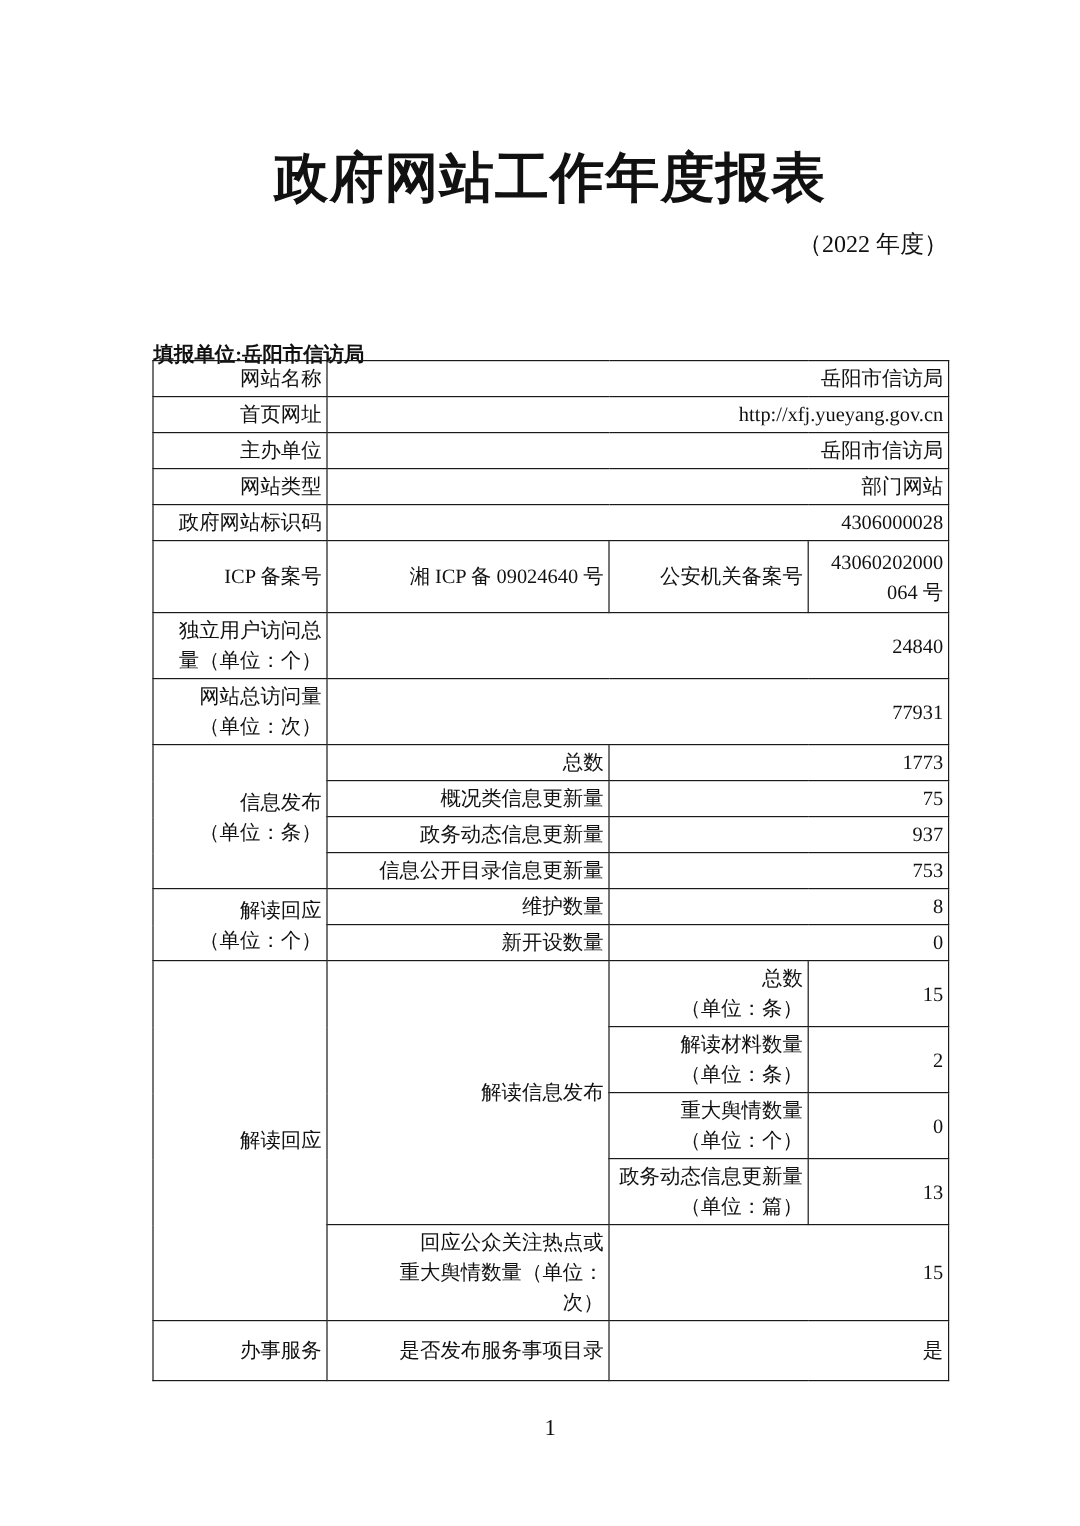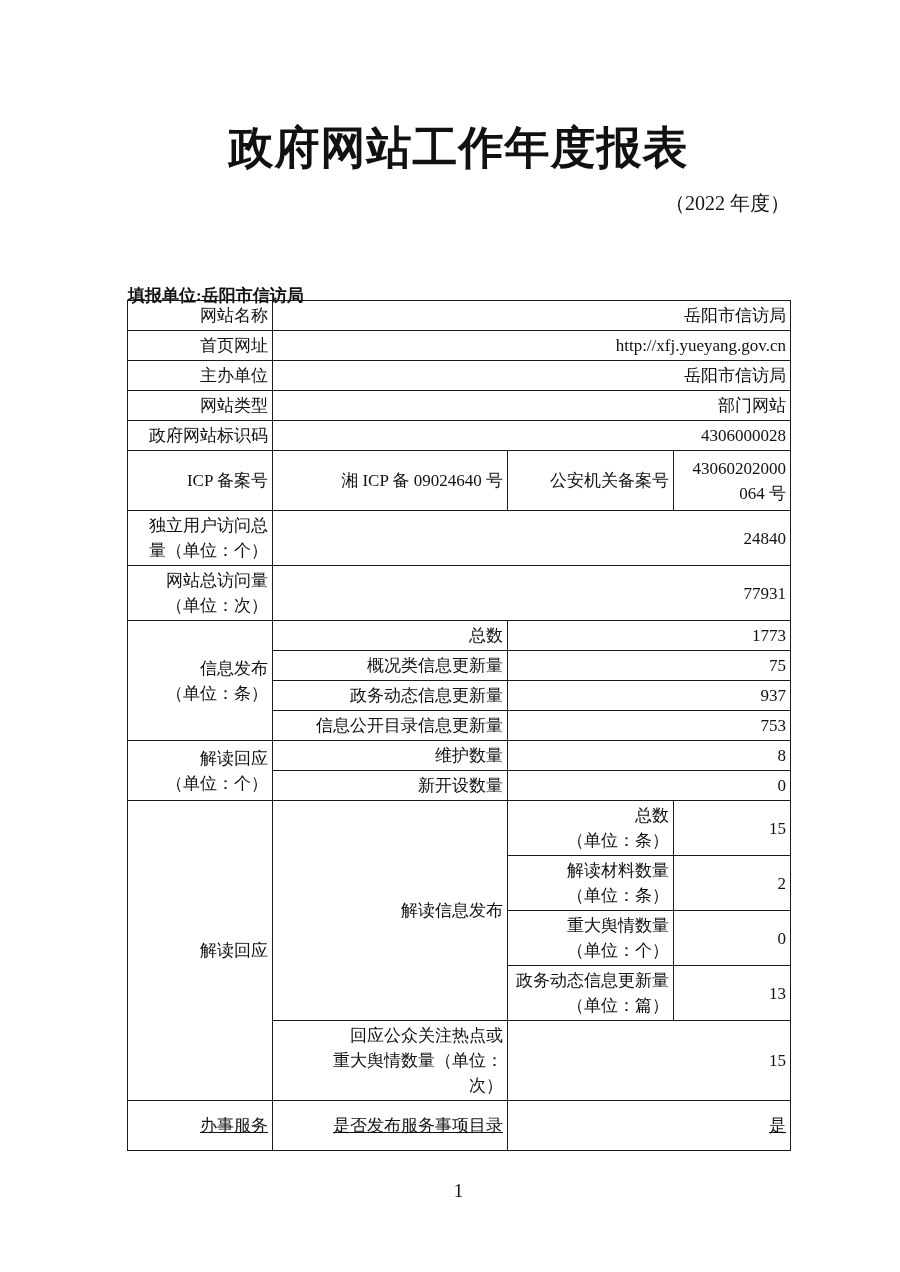--- a/index.html
+++ b/index.html
@@ -58,21 +58,21 @@
     white-space: pre-line;
     padding: 2px 4px;
     overflow: hidden;
   }
   tr.h30 { height: 30px; }
   tr.h60 { height: 60px; margin-top: 44px; }
   tr.h55 { height: 55px; }
   tr.h54 { height: 54px; }
   tr.h52 { height: 52px; }
   tr.h79 { height: 79px; }
-  tr.h50 { height: 50px; text-decoration: underline; }
+  tr.h50 { height: 50px; }
   td.v-top { vertical-align: top; padding-top: 3px; }
   td.v-bottom { vertical-align: bottom; padding-bottom: 3px; }
   .page-number {
     position: absolute;
     top: 1180px;
     left: 127px;
     width: 663px;
     text-align: center;
     font-size: 19px;
   }

